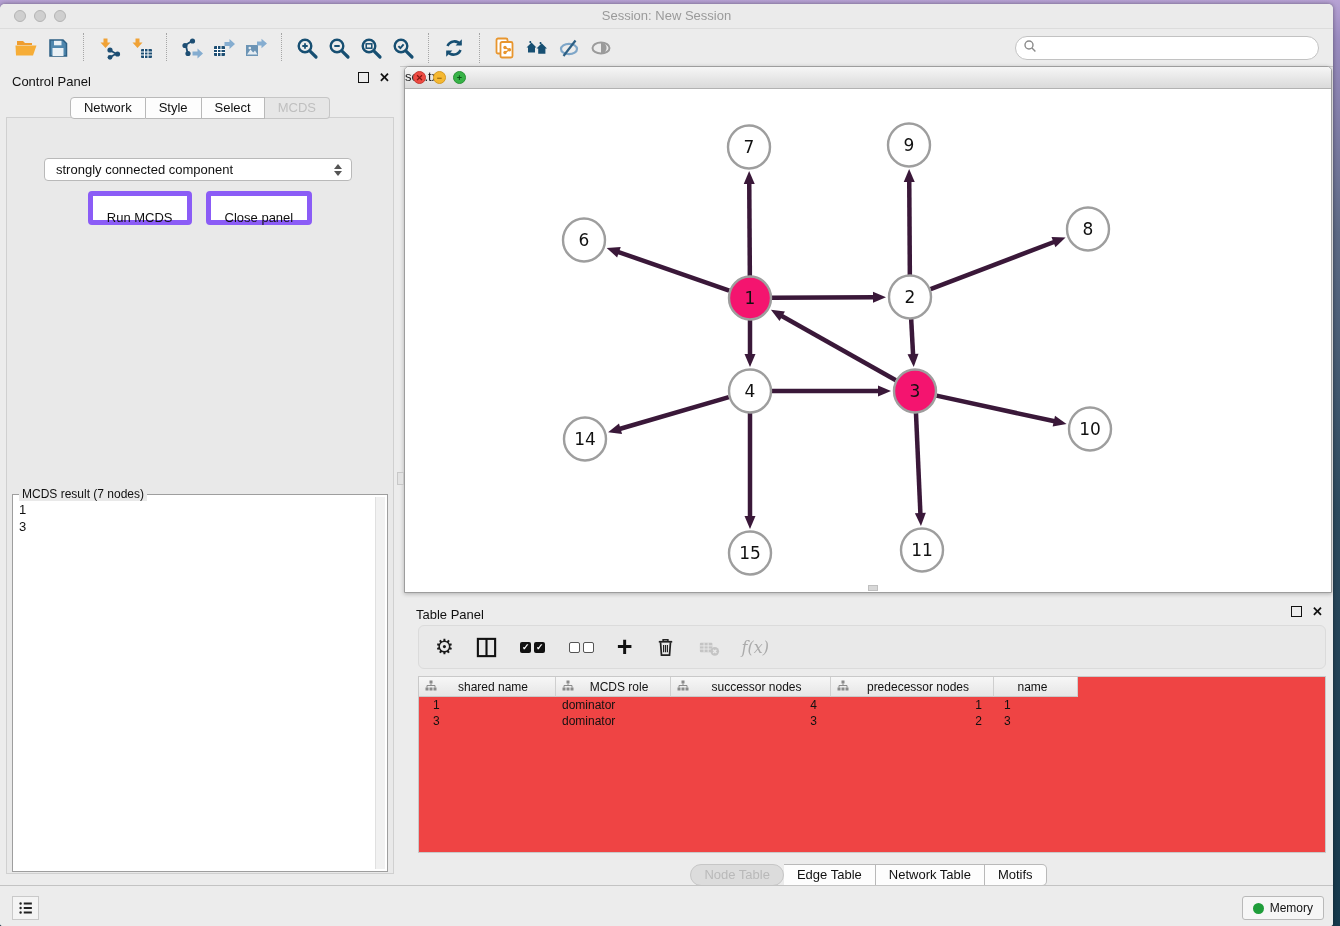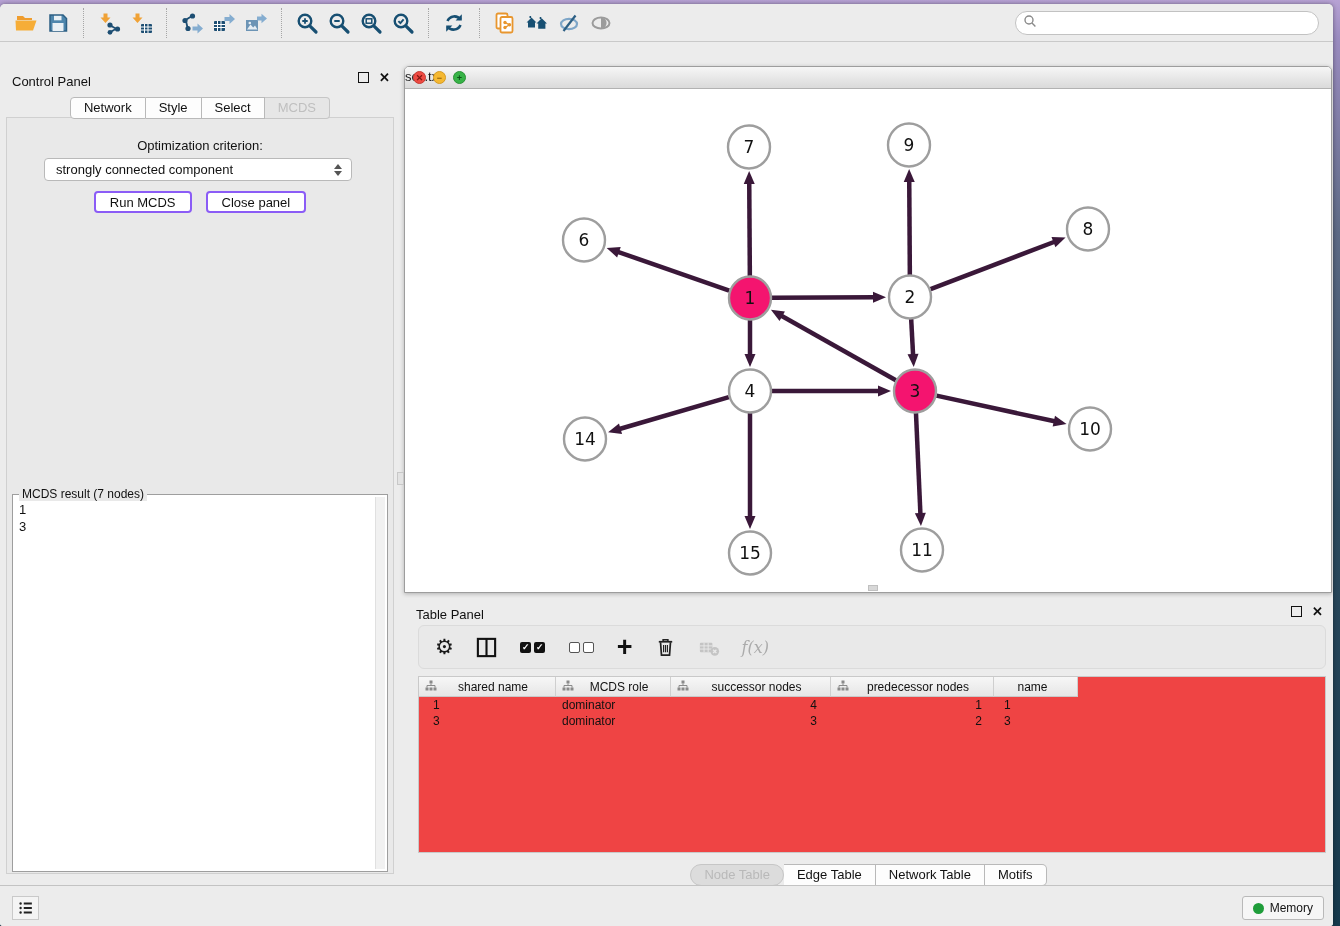--- a/index.html
+++ b/index.html
@@ -40,21 +40,21 @@
   .cp-body{position:absolute;left:6px;right:6px;top:55px;bottom:8px;background:#e9e9e9;
     border:1px solid #d0d0d0;}
   .opt-label{position:absolute;left:0;right:0;top:76px;text-align:center;font-size:13px;color:#111;}
   .dropdown{position:absolute;left:44px;top:96px;width:308px;height:23px;background:#fff;
     border:1px solid #b9b9b9;border-radius:4px;display:flex;align-items:center;box-sizing:border-box;}
   .dropdown .dd-text{flex:1;padding-left:11px;font-size:13px;color:#111;}
   .dd-arrows{width:18px;display:flex;flex-direction:column;align-items:center;gap:2px;padding-right:4px;}
   .dd-up{width:0;height:0;border-left:4px solid transparent;border-right:4px solid transparent;border-bottom:5px solid #555;}
   .dd-down{width:0;height:0;border-left:4px solid transparent;border-right:4px solid transparent;border-top:5px solid #555;}
   .cp-buttons{position:absolute;left:0;right:0;top:129px;display:flex;justify-content:center;gap:14px;}
-  .btn{height:22px;line-height:20px;padding:0 14px;background:#fff;border:2px solid #8b5cf6;
+  .btn{height:22px;line-height:20px;padding:12px 14px;background:#fff;border:5px solid #8b5cf6;
     border-radius:4px;font-size:13px;color:#111;box-sizing:border-box;}
   .result-box{position:absolute;left:12px;right:12px;top:432px;bottom:10px;border:1px solid #9e9e9e;background:#fff;}
   .result-legend{position:absolute;left:6px;top:-8px;background:#e9e9e9;padding:0 3px;font-size:12px;color:#111;}
   .result-text{position:absolute;left:4px;top:6px;right:14px;bottom:4px;font-size:13px;line-height:17px;
     color:#111;white-space:pre;padding-left:2px;}
   .result-scroll{position:absolute;right:2px;top:2px;bottom:2px;width:9px;background:#f1f1f1;border-left:1px solid #e0e0e0;}
 
   
   .net-frame{position:absolute;left:404px;top:62px;width:928px;height:527px;background:#fff;
     border:1px solid #9d9d9d;border-radius:5px 5px 0 0;box-sizing:border-box;box-shadow:0 1px 4px rgba(0,0,0,.25);}
@@ -111,20 +111,28 @@
   .memory-dot{width:11px;height:11px;border-radius:50%;background:#1f9d3a;}
   .memory-btn span.lbl{font-size:12px;color:#111;}
 </style>
 </head>
 <body>
 
 <div class="desktop"></div>
 
 <div id="app">
 
+  <div class="titlebar">
+    <div class="tl-group">
+      <span class="tl-dot"></span>
+      <span class="tl-dot"></span>
+      <span class="tl-dot"></span>
+    </div>
+    <span class="title-text">Session: New Session</span>
+  </div>
 
   <div class="toolbar">
     <span class="tbi">
         <svg width="24" height="24" viewBox="0 0 24 24">
           <path d="M3 5h6l2 2h7v2H3z" fill="#ef9d2f"></path>
           <path d="M1.5 9.5h21L19 19.5H2z" fill="#f6ad37"></path>
         </svg>
       </span>
     <span class="tbi">
         <svg width="24" height="24" viewBox="0 0 24 24">
@@ -259,21 +267,20 @@
       <span class="icon-float"></span>
       <span class="icon-close">✕</span>
     </div>
     <div class="cp-tabs">
       <span class="tab">Network</span>
       <span class="tab">Style</span>
       <span class="tab">Select</span>
       <span class="tab active">MCDS</span>
     </div>
     <div class="cp-body"></div>
-    <div class="opt-label">Optimization criterion:</div>
     <div class="dropdown">
       <span class="dd-text">strongly connected component</span>
       <span class="dd-arrows">
           <span class="dd-up"></span>
           <span class="dd-down"></span>
         </span>
     </div>
     <div class="cp-buttons">
       <span class="btn">Run MCDS</span>
       <span class="btn">Close panel</span>

